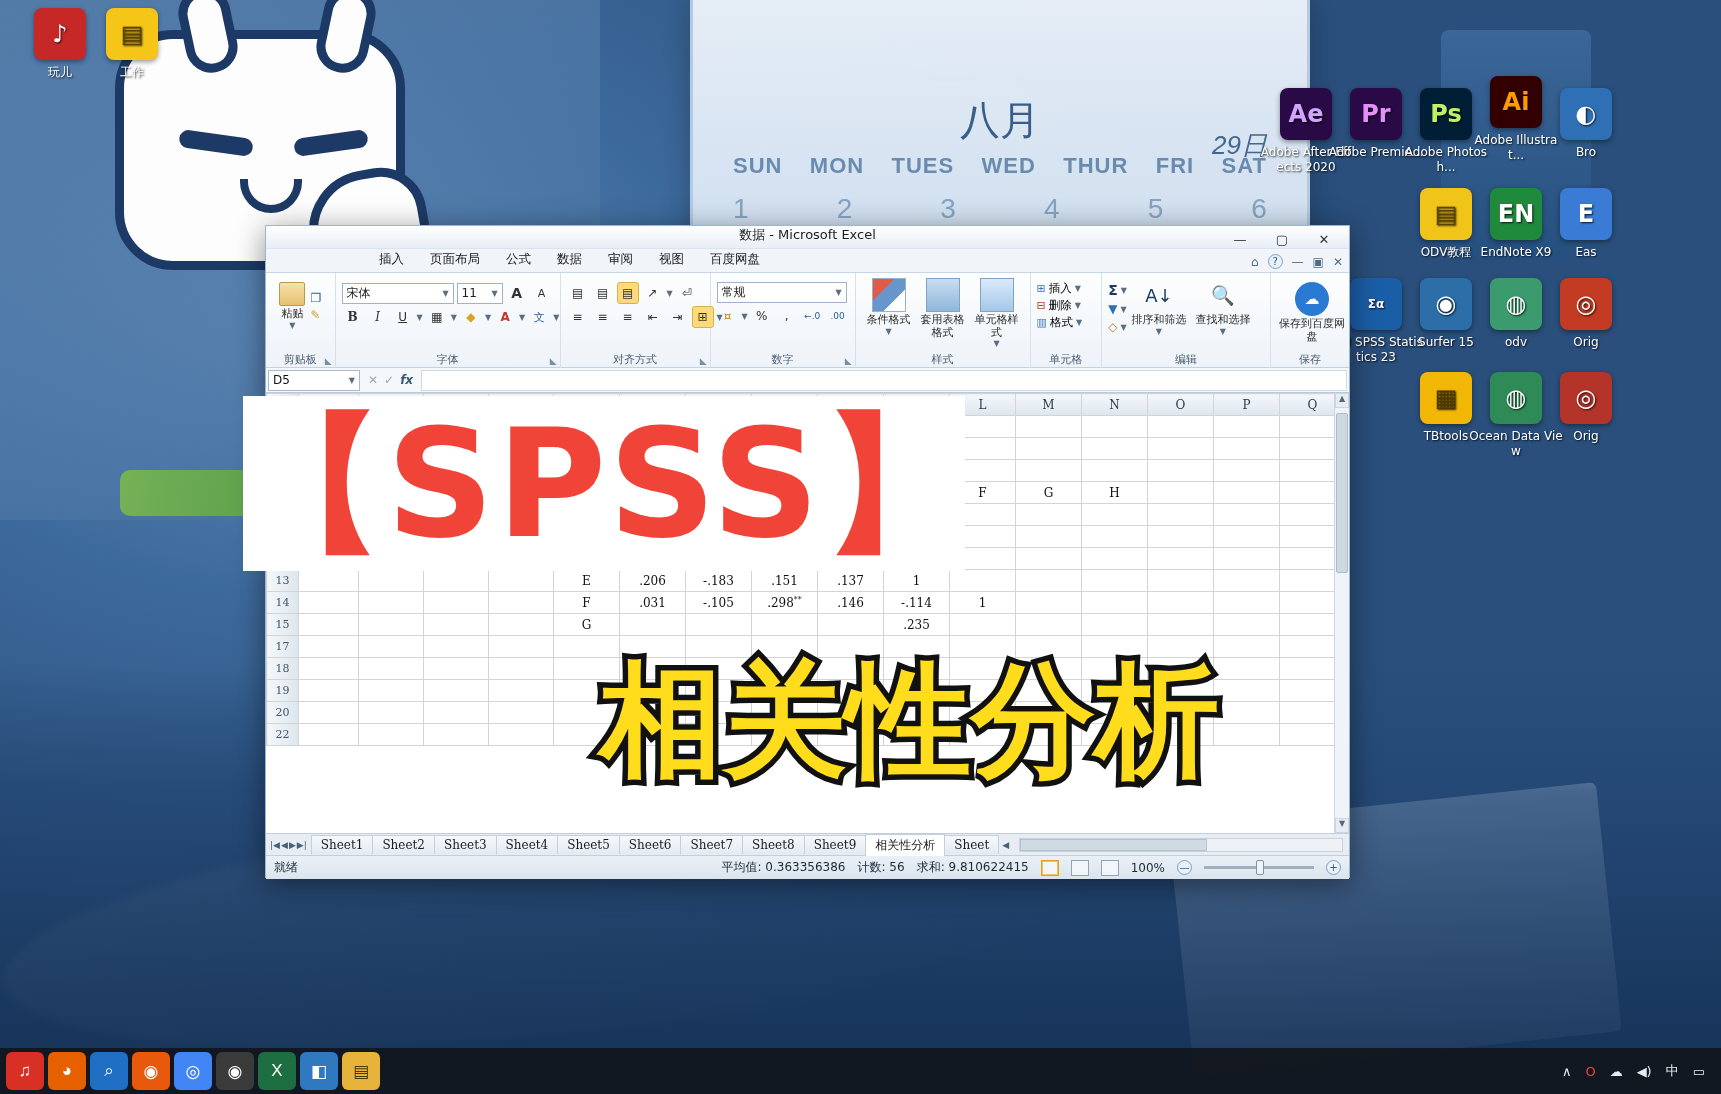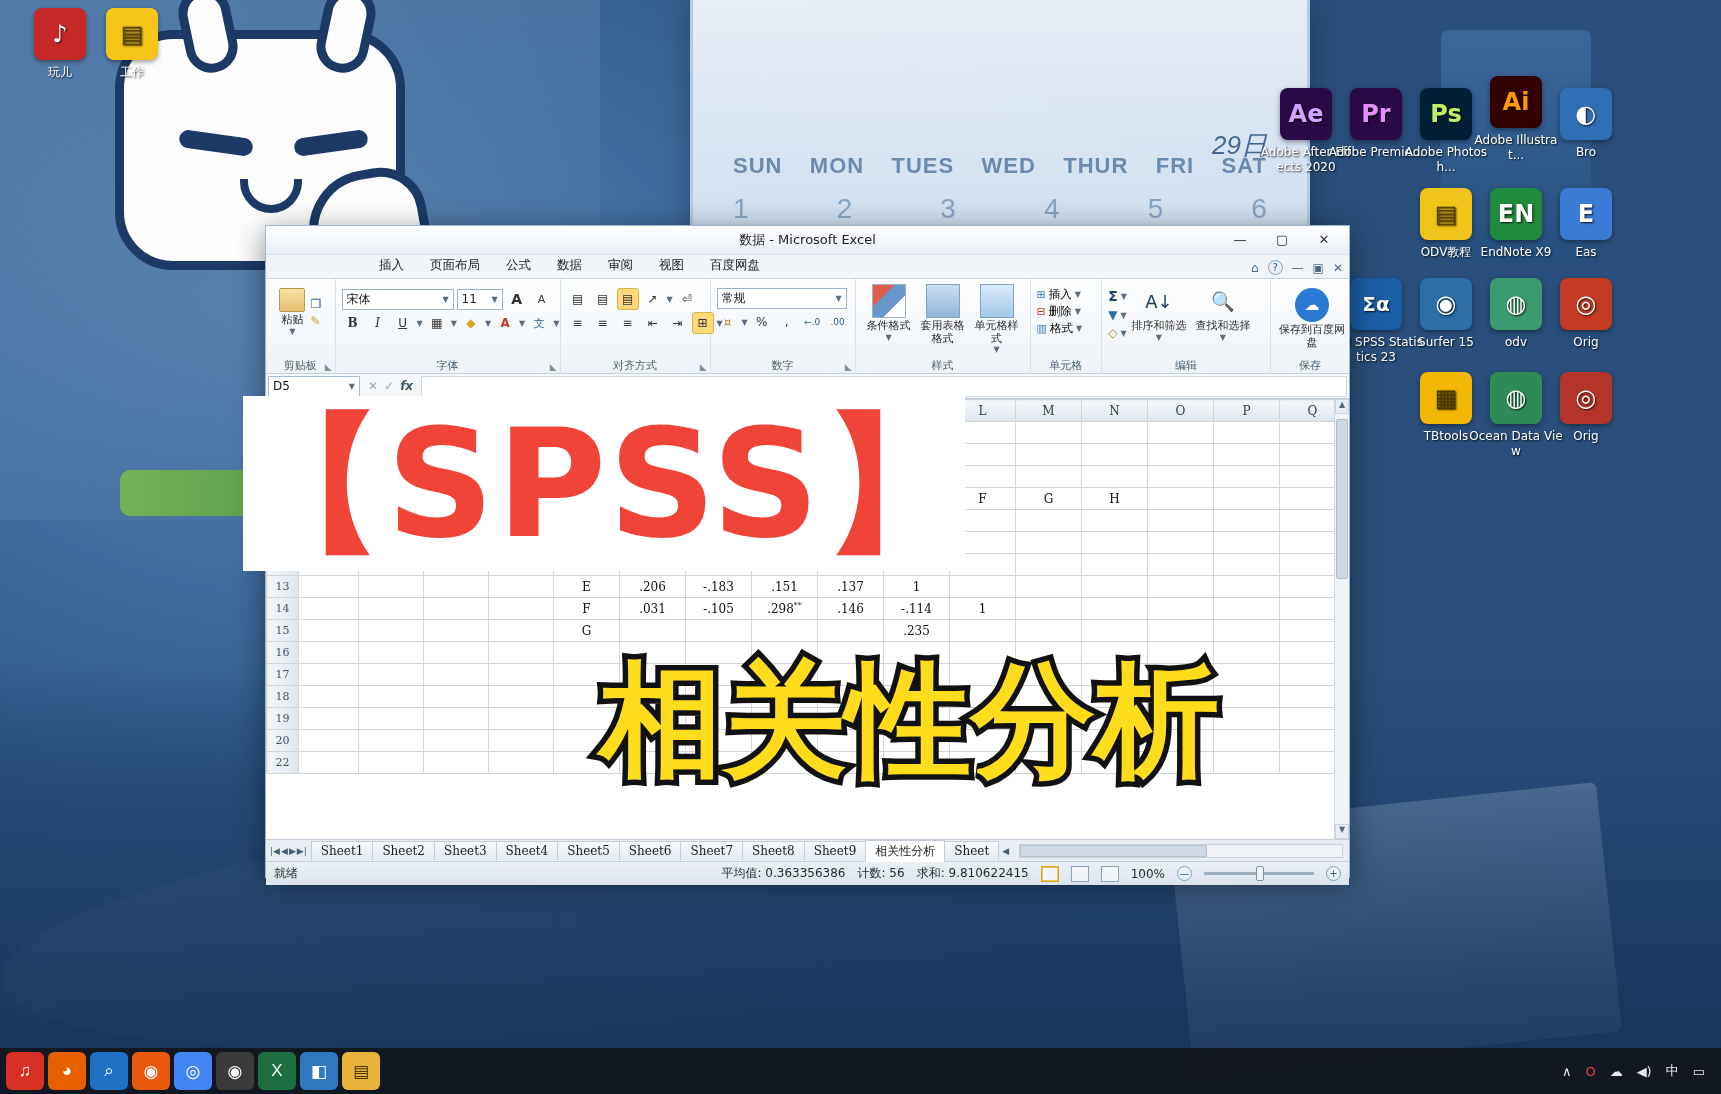--- a/index.html
+++ b/index.html
@@ -117,22 +117,22 @@
   .desk-icon .label{ display:block; word-break:break-all; }
 
   
   #excel{
     position:absolute; left:265px; top:225px; width:1085px; height:653px;
     background:#f1f5fa; border:1px solid #9cb6cf;
     box-shadow:0 6px 28px rgba(0,0,0,.45);
     font-family:"DejaVu Sans",sans-serif;
   }
   .xl-titlebar{
-    height:29px; background:linear-gradient(180deg,#ffffff,#e7eef6);
-    display:flex; align-items:center; justify-content:center; position:relative;
+    height:23px; background:linear-gradient(180deg,#ffffff,#e7eef6);
+    display:flex; justify-content:center; position:relative;
     border-bottom:1px solid #dbe4ee;
   }
   .xl-title{ font-size:13px; color:#1c1c1c; }
   .xl-winbtns{ position:absolute; right:4px; top:0; display:flex; }
   .xl-winbtn{
     width:42px; height:27px; display:flex; align-items:center; justify-content:center;
     font-size:13px; color:#333;
   }
 
   .xl-tabs{
@@ -295,20 +295,21 @@
 
 <div id="wallpaper">
   <div class="wp-monitor"></div>
   <div class="wp-swoosh"></div>
   <div class="wp-green"></div>
   <div class="wp-ribbonbow"></div>
   <div class="wp-pen-cup"></div>
   <div class="wp-book"></div>
 
   <div class="wp-calendar">
+    <div class="wp-cal-month">八月</div>
     <div class="wp-cal-day">29日</div>
     <div class="wp-cal-days">
       <span>SUN</span>
       <span>MON</span>
       <span>TUES</span>
       <span>WED</span>
       <span>THUR</span>
       <span>FRI</span>
       <span>SAT</span>
     </div>
@@ -372,21 +373,21 @@
 <div class="desk-icon" style="left:1468px;top:188px">
   <div class="glyph" style="background:#1f8a3c">EN</div>
   <span class="label">EndNote X9</span>
 </div>
 <div class="desk-icon" style="left:1538px;top:188px">
   <div class="glyph" style="background:#3a7bd5">E</div>
   <span class="label">Eas</span>
 </div>
 
 <div class="desk-icon" style="left:1328px;top:278px">
-  <div class="glyph" style="background:#1b5ea8;font-size:20px">Σα</div>
+  <div class="glyph" style="background:#1b5ea8;font-size:12px">Σα</div>
   <span class="label">IBM SPSS Statistics 23</span>
 </div>
 <div class="desk-icon" style="left:1398px;top:278px">
   <div class="glyph" style="background:#2c6fa8">◉</div>
   <span class="label">Surfer 15</span>
 </div>
 <div class="desk-icon" style="left:1468px;top:278px">
   <div class="glyph" style="background:#3c9b6e">◍</div>
   <span class="label">odv</span>
 </div>
@@ -826,39 +827,20 @@
         <td>.235</td>
         <td></td>
             <td></td>
             <td></td>
             <td></td>
             <td></td>
             <td></td>
           </tr>
 
       <tr>
-            <th class="rowhead">16</th>
-        <td></td>
-            <td></td>
-            <td></td>
-            <td></td>
-            <td></td>
-            <td></td>
-            <td></td>
-            <td></td>
-            <td></td>
-            <td></td>
-            <td></td>
-            <td></td>
-            <td></td>
-            <td></td>
-            <td></td>
-            <td></td>
-          </tr>
-      <tr>
             <th class="rowhead">17</th>
         <td></td>
             <td></td>
             <td></td>
             <td></td>
             <td></td>
             <td></td>
             <td></td>
             <td></td>
             <td></td>

